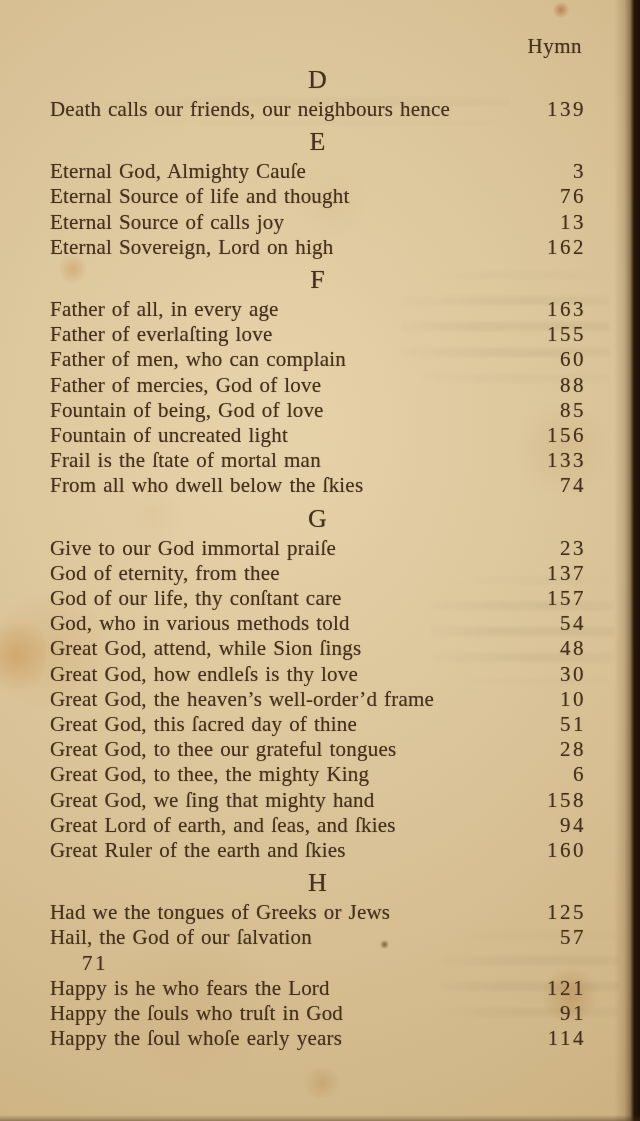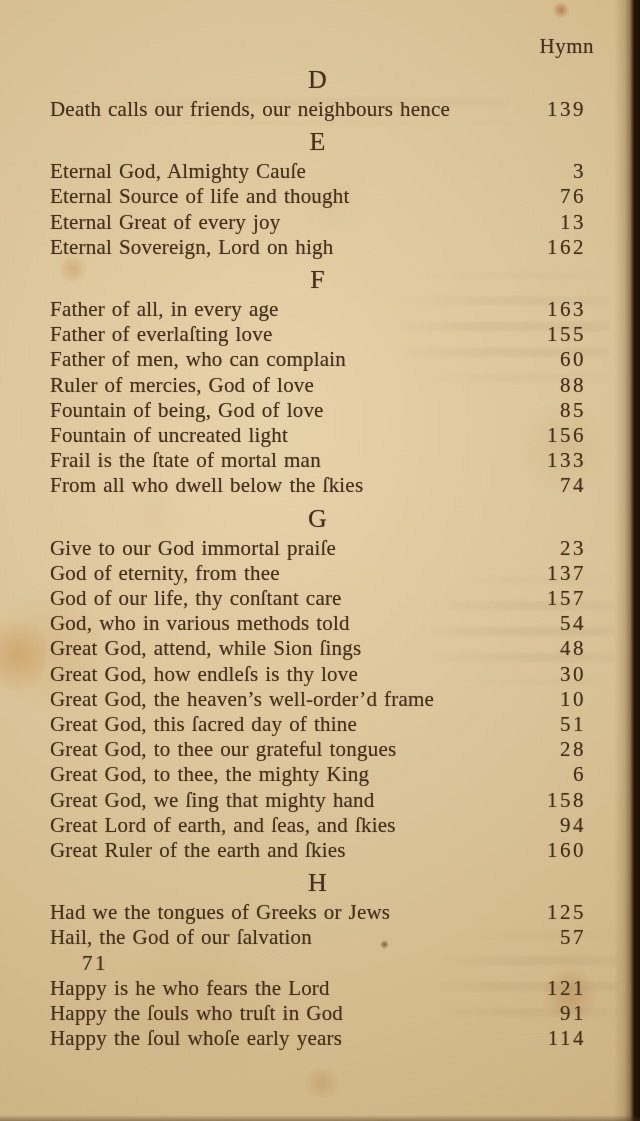--- a/index.html
+++ b/index.html
@@ -67,21 +67,21 @@
     mask-image: radial-gradient(ellipse at 60% 50%, #000 30%, transparent 85%);
   }
   .stain {
     position: absolute;
     border-radius: 50%;
     pointer-events: none;
   }
   .running-head {
     position: absolute;
     top: 34px;
-    right: 46px;
+    right: 58px;
     font-size: 21px;
     letter-spacing: 0.5px;
     text-shadow: 0 0 1px rgba(70, 48, 28, 0.5);
   }
   .index-list {
     position: absolute;
     top: 60px;
     left: 50px;
     right: 54px;
   }
@@ -151,42 +151,42 @@
       <div class="section-letter">E</div>
       <div class="index-row">
         <span class="entry-title">Eternal God, Almighty Cauſe</span>
         <span class="entry-number">3</span>
       </div>
       <div class="index-row">
         <span class="entry-title">Eternal Source of life and thought</span>
         <span class="entry-number">76</span>
       </div>
       <div class="index-row">
-        <span class="entry-title">Eternal Great of every joy</span>
+        <span class="entry-title">Eternal Source of calls joy</span>
         <span class="entry-number">13</span>
       </div>
       <div class="index-row">
         <span class="entry-title">Eternal Sovereign, Lord on high</span>
         <span class="entry-number">162</span>
       </div>
       <div class="section-letter">F</div>
       <div class="index-row">
         <span class="entry-title">Father of all, in every age</span>
         <span class="entry-number">163</span>
       </div>
       <div class="index-row">
         <span class="entry-title">Father of everlaſting love</span>
         <span class="entry-number">155</span>
       </div>
       <div class="index-row">
         <span class="entry-title">Father of men, who can complain</span>
         <span class="entry-number">60</span>
       </div>
       <div class="index-row">
-        <span class="entry-title">Ruler of mercies, God of love</span>
+        <span class="entry-title">Father of mercies, God of love</span>
         <span class="entry-number">88</span>
       </div>
       <div class="index-row">
         <span class="entry-title">Fountain of being, God of love</span>
         <span class="entry-number">85</span>
       </div>
       <div class="index-row">
         <span class="entry-title">Fountain of uncreated light</span>
         <span class="entry-number">156</span>
       </div>

